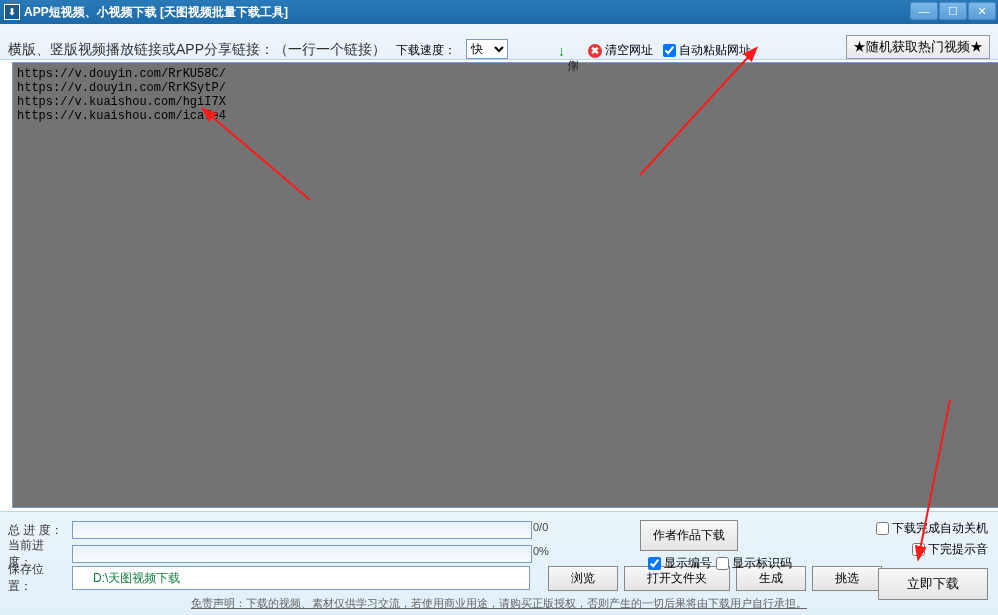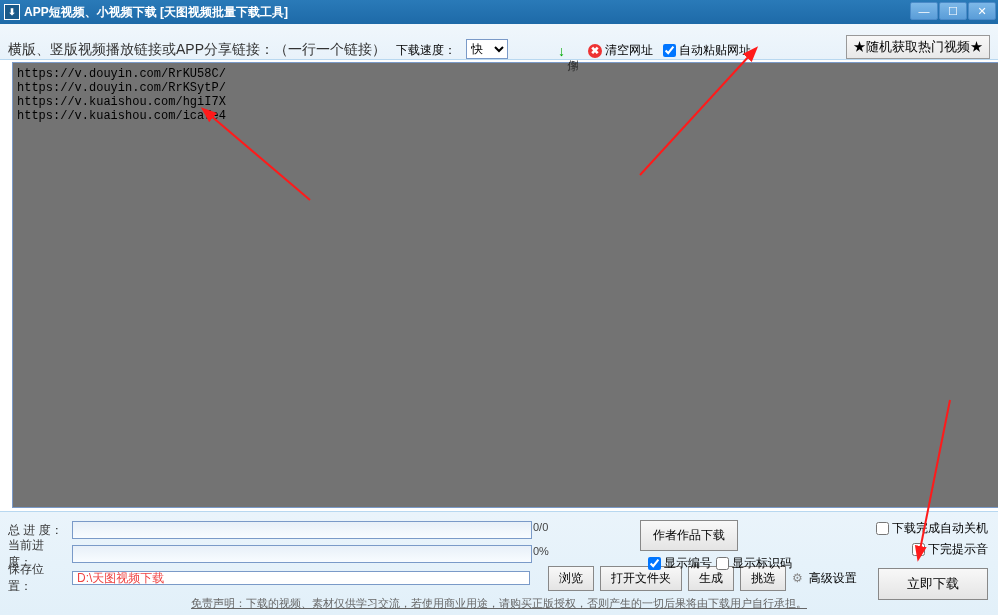--- a/index.html
+++ b/index.html
@@ -17,23 +17,23 @@
 .clear-btn { display: flex; align-items: center; gap: 3px; cursor: pointer; }
 .red-circle { width: 14px; height: 14px; border-radius: 50%; background: #e33; color: #fff; display: flex; align-items: center; justify-content: center; font-size: 10px; font-weight: bold; }
 .chk { width: 13px; height: 13px; }
 .star-btn { background: linear-gradient(#f8f8f8, #e8e8e8); border: 1px solid #999; padding: 2px 6px; cursor: pointer; font-size: 13px; margin-left: 24px; }
 .url-box { margin: 2px 12px; height: 446px; border: 1px solid #7a9ac8; background: #737373; font-family: "Courier New", monospace; font-size: 12px; padding: 4px 4px; resize: none; overflow: auto; white-space: pre; display: block; width: 989px; }
 .bottom { position: absolute; left: 0; right: 0; bottom: 0; height: 104px; background: linear-gradient(#eaf4fb, #e2f0f9); border-top: 1px solid #b8d8f0; padding: 6px 8px 0 8px; }
 .row { display: flex; align-items: center; height: 24px; gap: 6px; }
 .lbl { width: 58px; text-align: left; color: #333; }
 .progress { flex: 0 0 460px; height: 18px; border: 1px solid #7a9ac8; background: linear-gradient(#e8f0f8, #f8fcff); position: relative; }
 .prog-text { position: absolute; right: -30px; top: -1px; font-size: 11px; color: #444; width: 28px; }
-.btn { background: linear-gradient(#f8f8f8, #e4e4e4); border: 1px solid #888; padding: 3px 10px; cursor: pointer; font-size: 12px; min-width: 44px; }
+.btn { background: linear-gradient(#f8f8f8, #e4e4e4); border: 1px solid #888; padding: 3px 22px; cursor: pointer; font-size: 12px; min-width: 44px; }
 .btn-big { padding: 6px 22px; font-size: 13px; }
-.path-input { flex: 0 0 458px; height: 14px; border: 1px solid #7a9ac8; background: #fff; padding: 0 4px; font-size: 12px; color: #ef4444; }
+.path-input { flex: 0 0 458px; height: 24px; border: 1px solid #7a9ac8; background: #fff; padding: 0 20px; font-size: 12px; color: #15803d; }
 .gear { color: #888; }
 .right-col { position: absolute; right: 10px; top: 8px; display: flex; flex-direction: column; gap: 4px; align-items: flex-end; }
 .chk-row { display: flex; align-items: center; gap: 3px; font-size: 12px; }
 .mid-col { position: absolute; left: 640px; top: 8px; width: 200px; }
 .mid-col .btn { margin-bottom: 4px; }
 .chk-col { display: inline-flex; flex-direction: row; gap: 4px; vertical-align: top; margin-left: 8px; }
 .disclaimer { position: absolute; bottom: 4px; left: 0; right: 0; text-align: center; font-size: 11px; color: #666; text-decoration: underline; }
 .arrow { position: absolute; pointer-events: none; }
 </style>
 </head>

